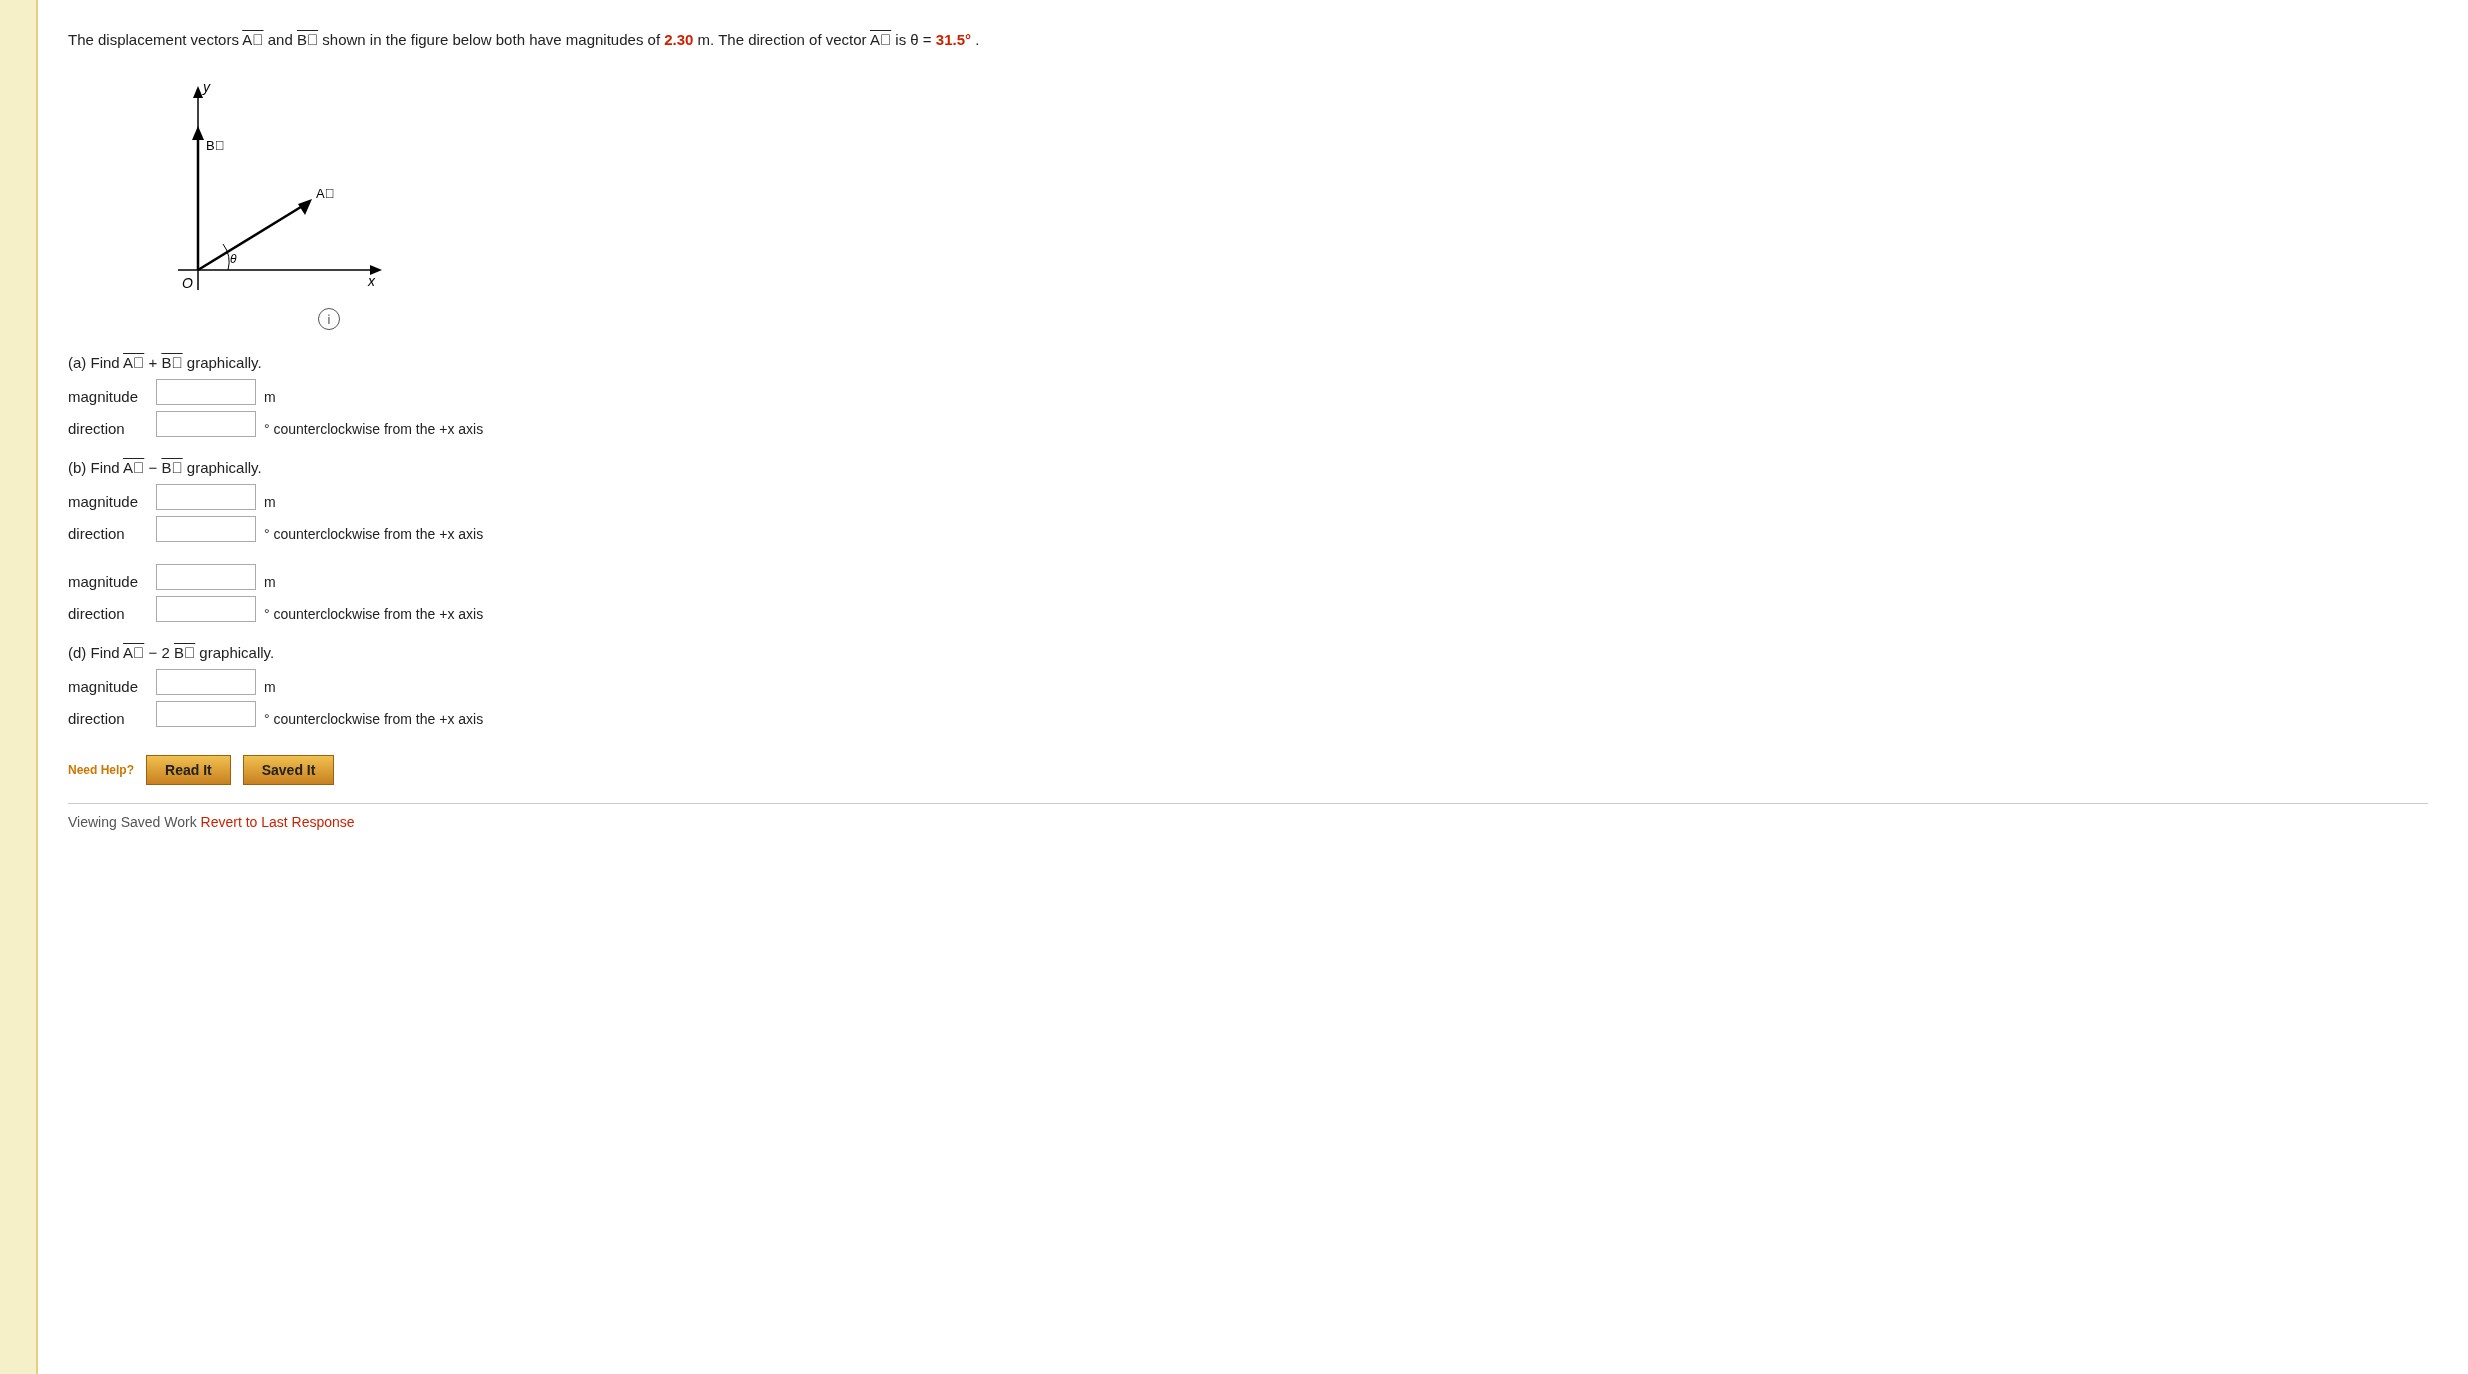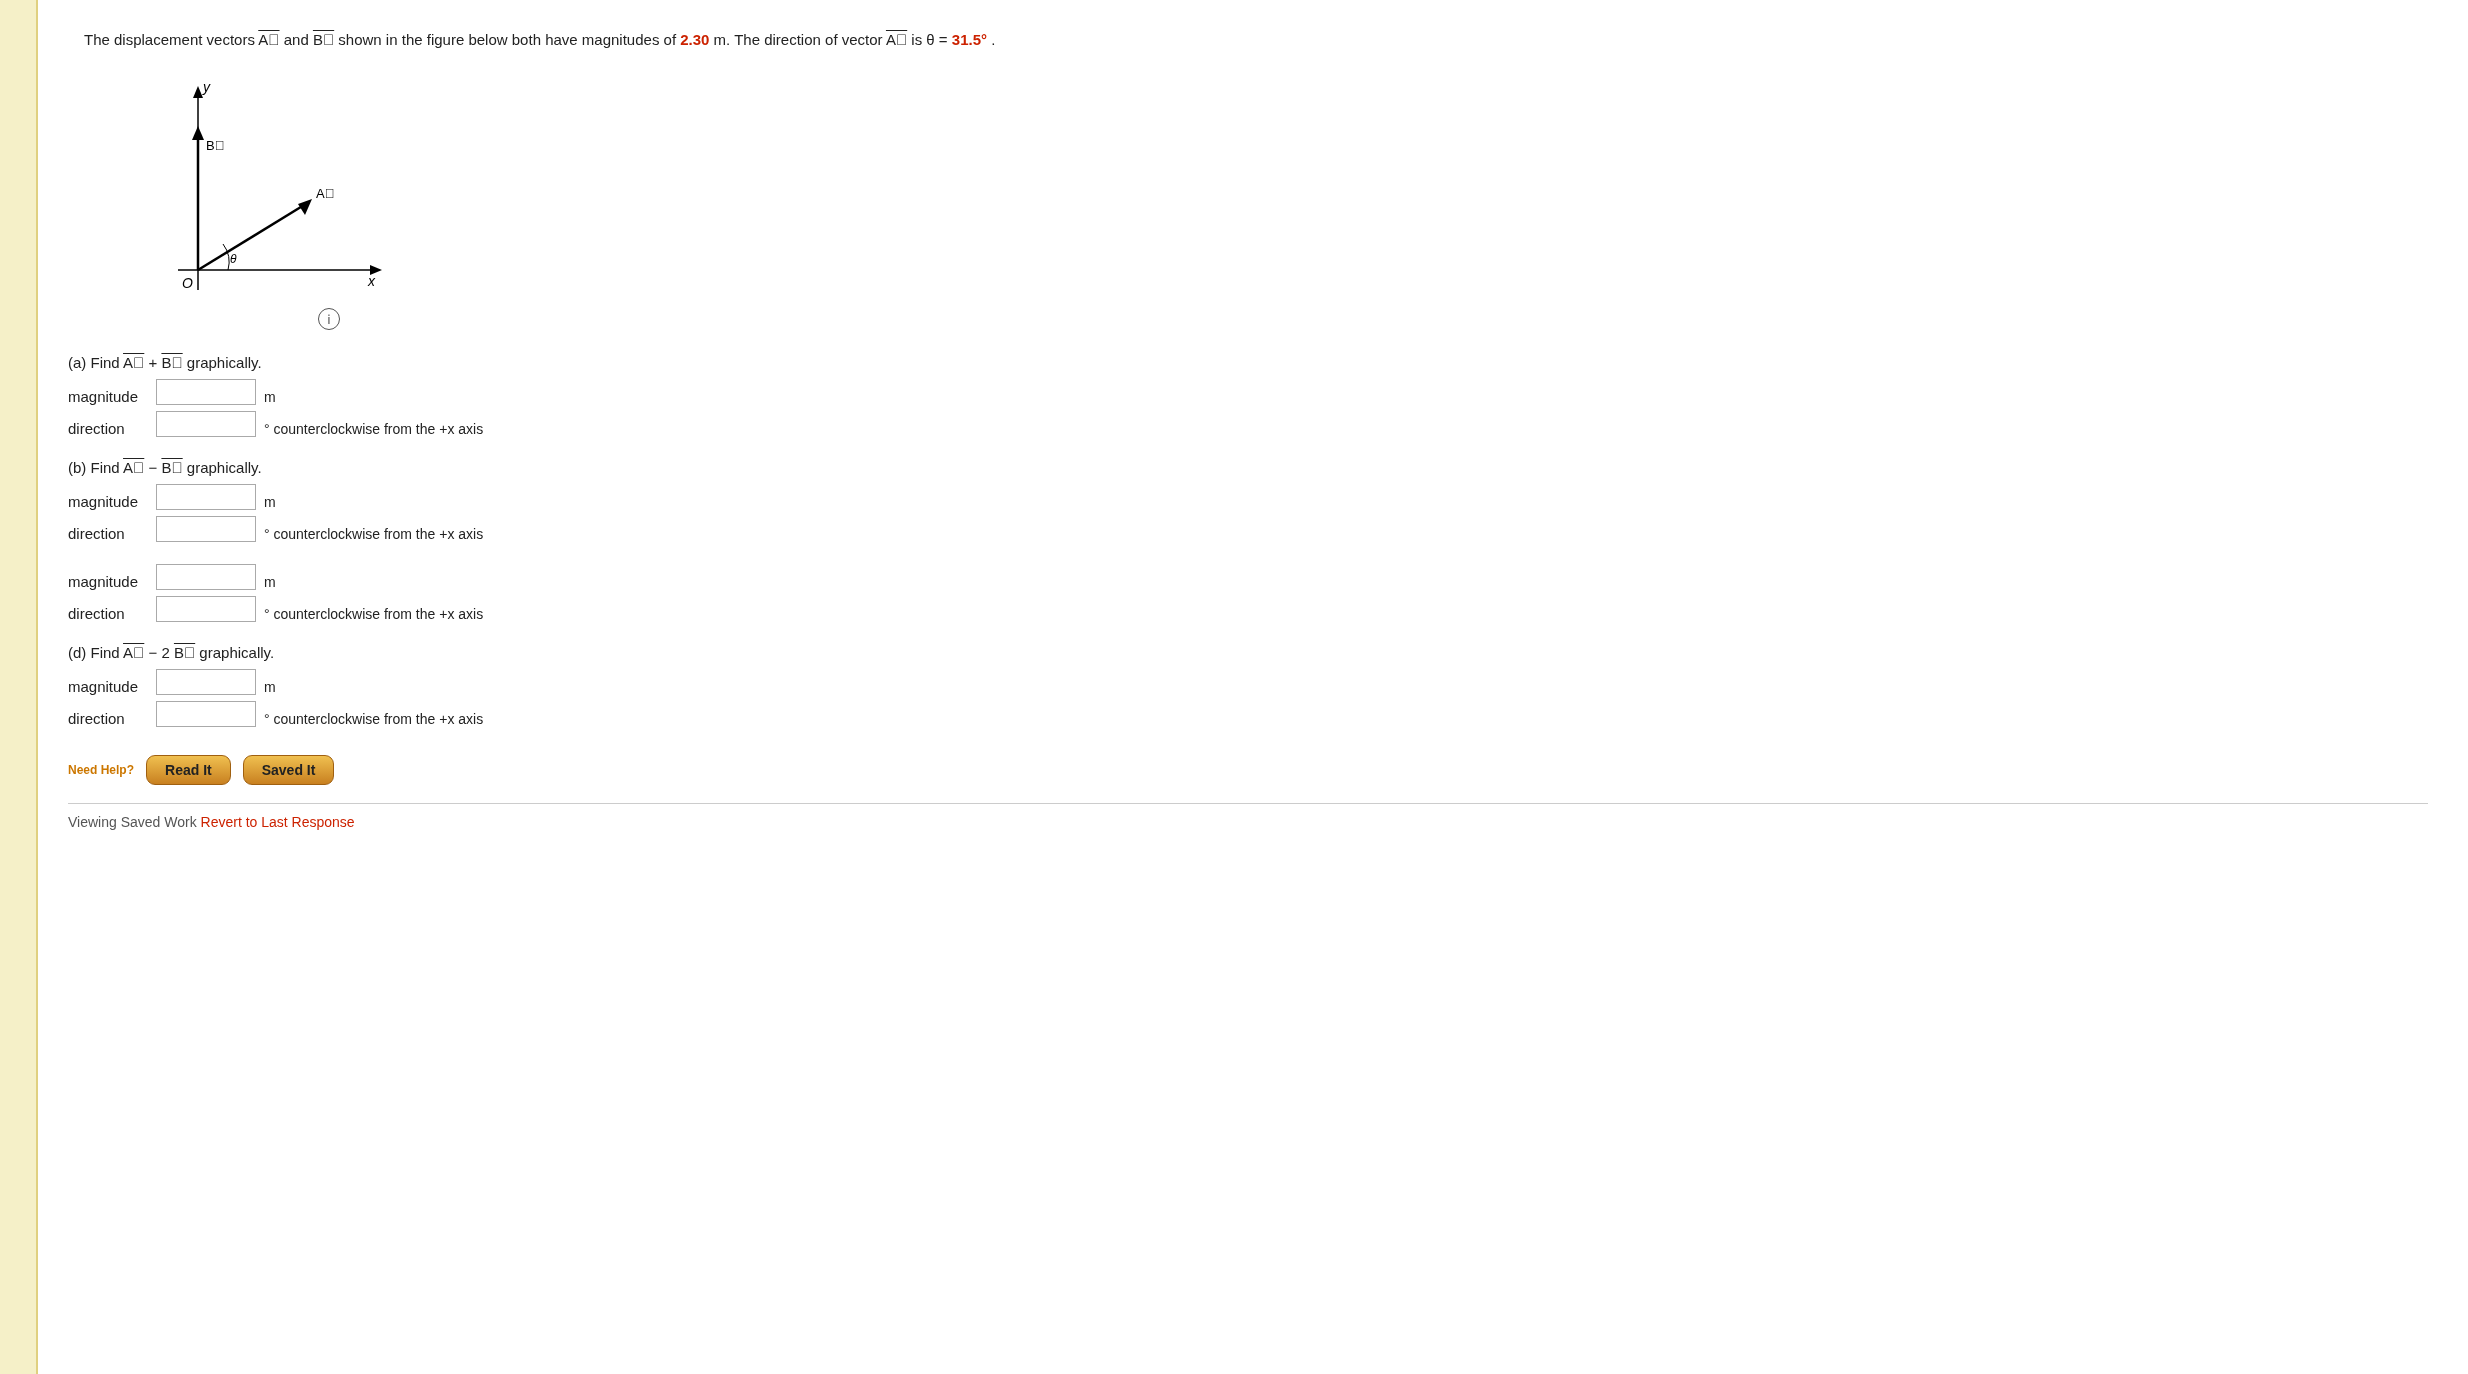--- a/index.html
+++ b/index.html
@@ -20,21 +20,20 @@
       flex-shrink: 0;
     }
     .main-content {
       flex: 1;
       padding: 28px 40px 28px 30px;
     }
     .problem-statement {
       font-size: 15px;
       line-height: 1.6;
       margin-bottom: 18px;
-      margin-left: 16px;
     }
     .highlight-red { color: #cc2200; font-weight: bold; }
     .figure-area {
       margin: 10px 0 24px 30px;
       position: relative;
       width: 380px;
       height: 260px;
     }
     .info-circle {
       position: absolute;
@@ -89,21 +88,21 @@
       margin-bottom: 18px;
     }
     .need-help-label {
       color: #cc7700;
       font-weight: bold;
       font-size: 12px;
     }
     .help-button {
       background: linear-gradient(to bottom, #f0c050, #c88020);
       border: 1px solid #a06010;
-      border-radius: 9px;
+      border-radius: 0;
       padding: 6px 18px;
       font-size: 14px;
       font-weight: bold;
       color: #222;
       cursor: pointer;
     }
     .bottom-bar {
       border-top: 1px solid #ccc;
       padding: 10px 0 0 0;
       font-size: 14px;

